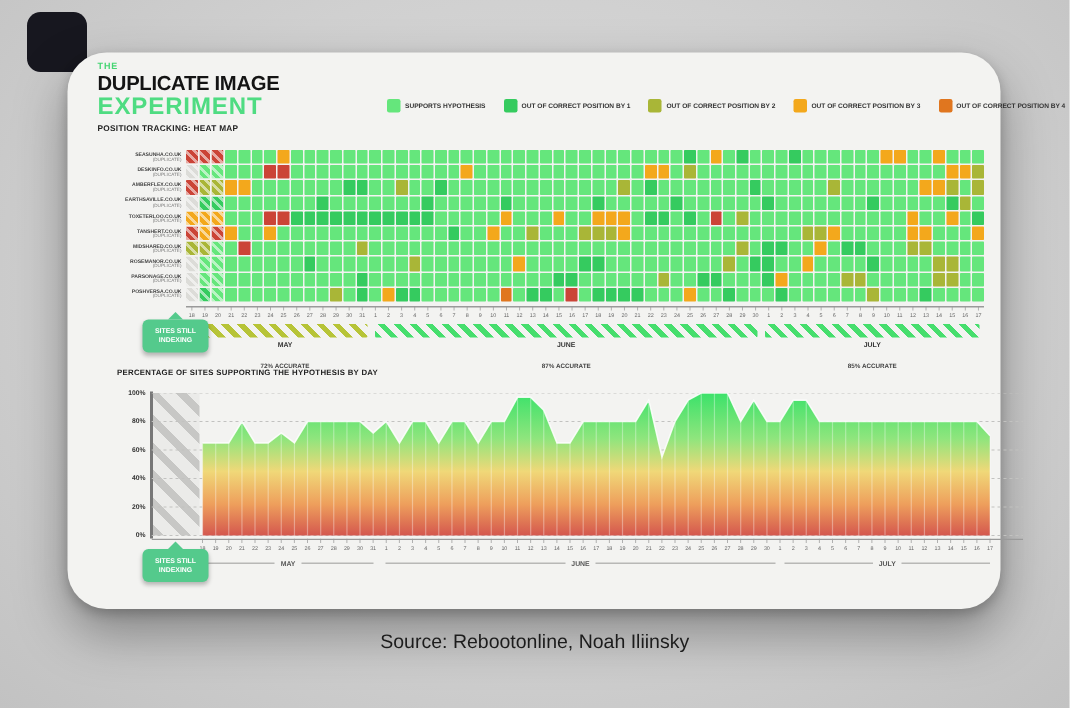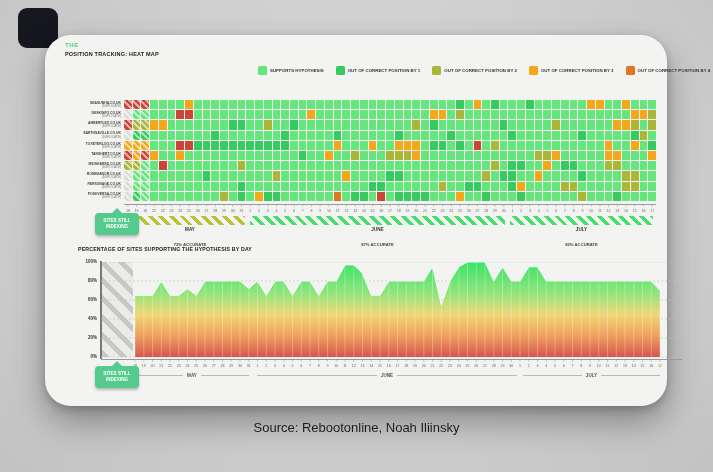--- a/index.html
+++ b/index.html
@@ -59,20 +59,22 @@
 </style>
 </head>
 <body>
 
 <div class="dark-sq"></div>
 
 <div class="card">
 
   <div class="brand">
     <div class="the">THE</div>
+    <div class="l1">DUPLICATE IMAGE</div>
+    <div class="l2">EXPERIMENT</div>
     <div class="sub">POSITION TRACKING: HEAT MAP</div>
   </div>
 
   <div class="legend">
       <span class="lgi"><i class="sw" style="background:#65e67c"></i>SUPPORTS HYPOTHESIS</span>
       <span class="lgi"><i class="sw" style="background:#35cb5f"></i>OUT OF CORRECT POSITION BY 1</span>
       <span class="lgi"><i class="sw" style="background:#a9b637"></i>OUT OF CORRECT POSITION BY 2</span>
       <span class="lgi"><i class="sw" style="background:#f3a81c"></i>OUT OF CORRECT POSITION BY 3</span>
       <span class="lgi"><i class="sw" style="background:#e0761f"></i>OUT OF CORRECT POSITION BY 4</span>
     </div>

